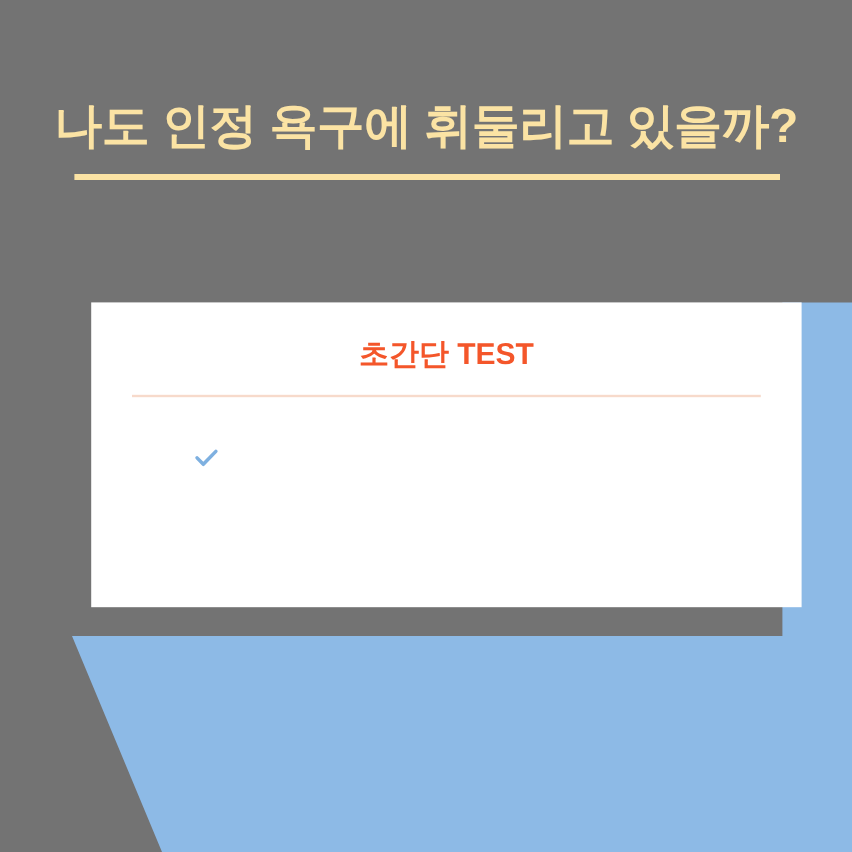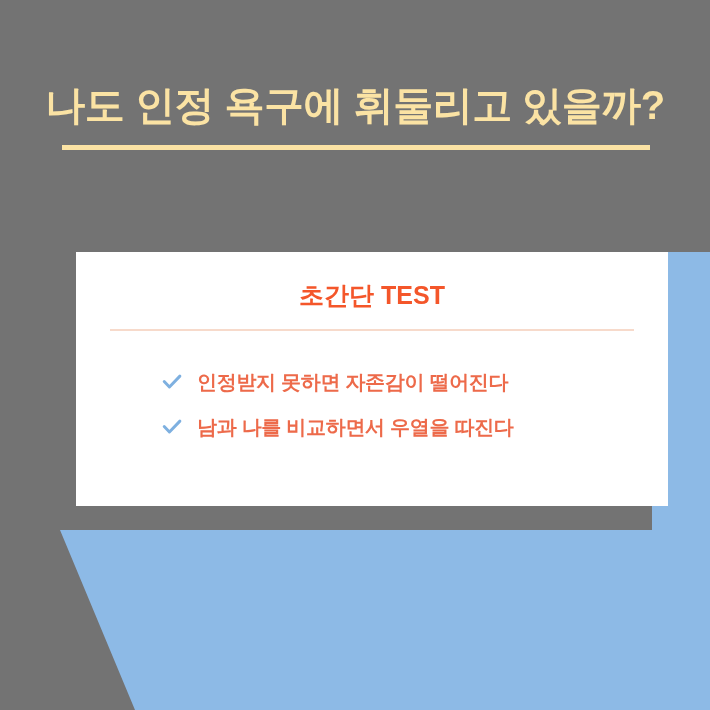--- a/index.html
+++ b/index.html
@@ -142,26 +142,19 @@
 
     <div id="card-divider"></div>
 
     <ul id="checklist">
 
 
       <li class="check-row">
         <svg class="check-icon" viewBox="0 0 24 24" aria-hidden="true">
           <path d="M3.5 11.5 L9.2 17.4 L20.6 5.6" fill="none" stroke="#7EB0E0" stroke-width="3.2" stroke-linecap="round" stroke-linejoin="round"></path>
         </svg>
-        <span class="check-label">인정받지 못하면 자존감이 떨어진다</span>
       </li>
 
-      <li class="check-row">
-        <svg class="check-icon" viewBox="0 0 24 24" aria-hidden="true">
-          <path d="M3.5 11.5 L9.2 17.4 L20.6 5.6" fill="none" stroke="#7EB0E0" stroke-width="3.2" stroke-linecap="round" stroke-linejoin="round"></path>
-        </svg>
-        <span class="check-label">남과 나를 비교하면서 우열을 따진다</span>
-      </li>
 
     </ul>
   </div>
 
 </div>
 
 </body></html>

